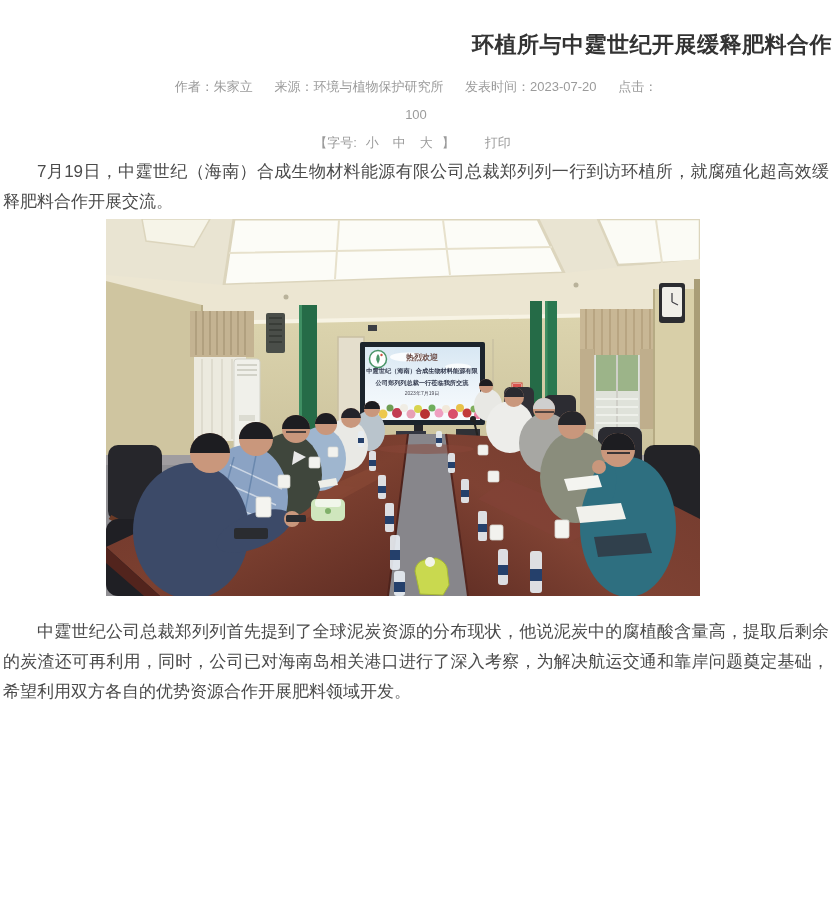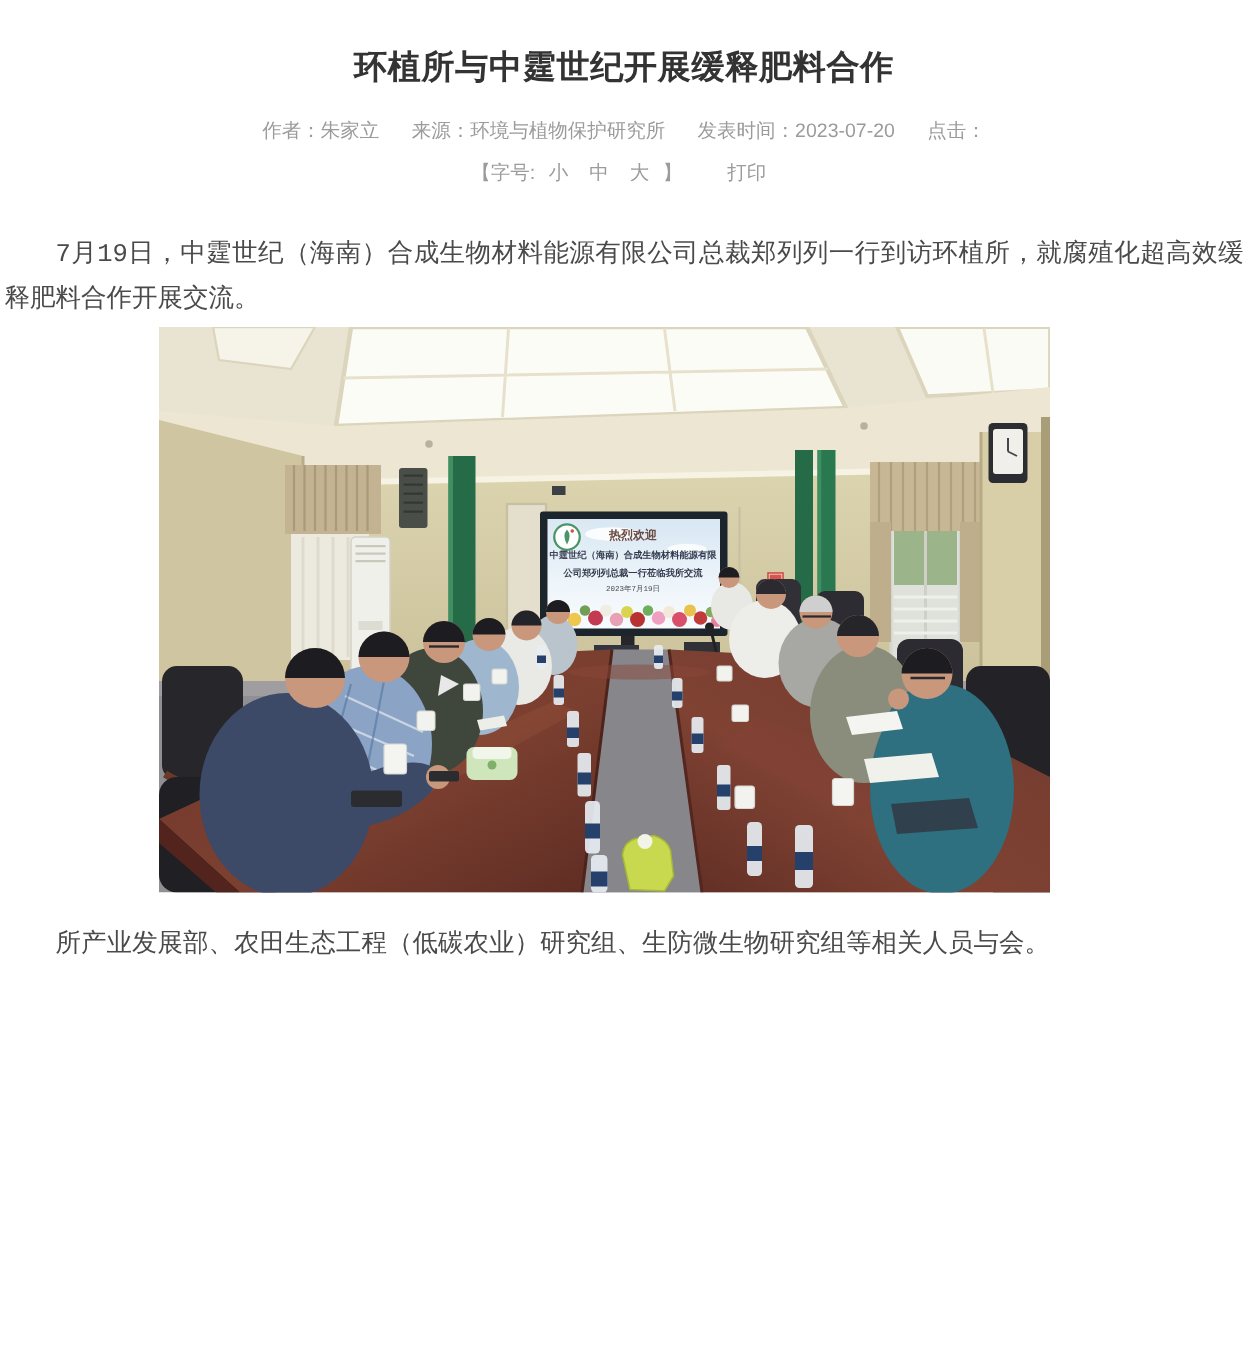--- a/index.html
+++ b/index.html
@@ -7,46 +7,44 @@
   body {
     width: 832px; height: 914px;
     margin: 0 auto;
     font-family: "Liberation Sans", "DejaVu Sans", sans-serif;
     overflow: hidden;
     position: relative;
   }
   .article { width: 832px; }
   .title {
     padding-top: 30px;
-    text-align: center;
+    text-align: right;
     font-size: 22px;
     font-weight: bold;
     color: #333333;
     letter-spacing: 0.5px;
   }
   .meta {
     margin-top: 13px;
     text-align: center;
     font-size: 13px;
     color: #9b9b9b;
     line-height: 28px;
   }
   .meta-row span { margin: 0 9px; }
   .controls { color:#9b9b9b; }
   .controls .seg { margin: 0 2px; }
   .controls .btn { margin: 0 7px; cursor: pointer; }
   .controls .print { margin-left: 28px; cursor: pointer; }
   .content {
-    margin-top: 27px;
     padding: 0 3px;
     font-size: 17px;
     color: #4a4a4a;
     line-height: 30px;
     text-align: justify;
-    font-family: Liberation Mono, monospace;
   }
   .content p { text-indent: 2em; margin: 0; }
   .photo-wrap {
     width: 620px;
     margin: 2px auto 21px auto;
   }
   .photo-wrap svg { display: block; }
   .footer-line {
     margin-top: 14px;
     padding-right: 10px;
@@ -61,20 +59,23 @@
 <div class="article">
 
   <h1 class="title">环植所与中霆世纪开展缓释肥料合作</h1>
 
   <div class="meta">
     <div class="meta-row">
       <span>作者：朱家立</span>
       <span>来源：环境与植物保护研究所</span>
       <span>发表时间：2023-07-20</span>
       <span>点击：</span>
+    </div>
+    <div class="meta-row">
+      <span>100</span>
     </div>
     <div class="meta-row controls">
       <span class="seg">【字号:</span><span class="btn">小</span><span class="btn">中</span><span class="btn">大</span><span class="seg">】</span><span class="print">打印</span>
     </div>
   </div>
 
   <div class="content">
     <p>7月19日，中霆世纪（海南）合成生物材料能源有限公司总裁郑列列一行到访环植所，就腐殖化超高效缓释肥料合作开展交流。</p>
 
     <div class="photo-wrap">
@@ -403,17 +404,17 @@
             <polygon points="212,262 230,259 232,266 214,269" fill="#eeeee8"></polygon>
           </g>
           <g>
             <rect x="128" y="309" width="34" height="11" rx="2" fill="#2a2c30"></rect>
             <rect x="180" y="296" width="20" height="7" rx="1.5" fill="#2a2c30"></rect>
           </g>
         </g>
       </svg>
     </div>
 
-    <p>所产业发展部、农田生态工程（低碳农业）研究组、生防微生物研究组等相关人员与会。</p>
+    <p>中霆世纪公司总裁郑列列首先提到了全球泥炭资源的分布现状，他说泥炭中的腐植酸含量高，提取后剩余的炭渣还可再利用，同时，公司已对海南岛相关港口进行了深入考察，为解决航运交通和靠岸问题奠定基础，希望利用双方各自的优势资源合作开展肥料领域开发。</p>
   </div>
 
 
 </div>
 
 </body></html>

